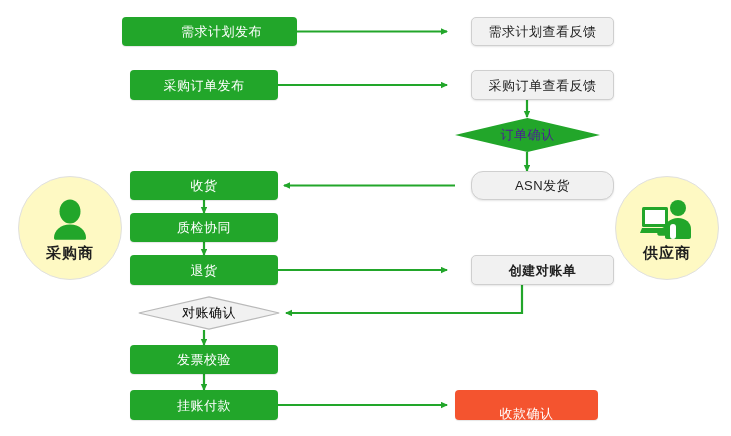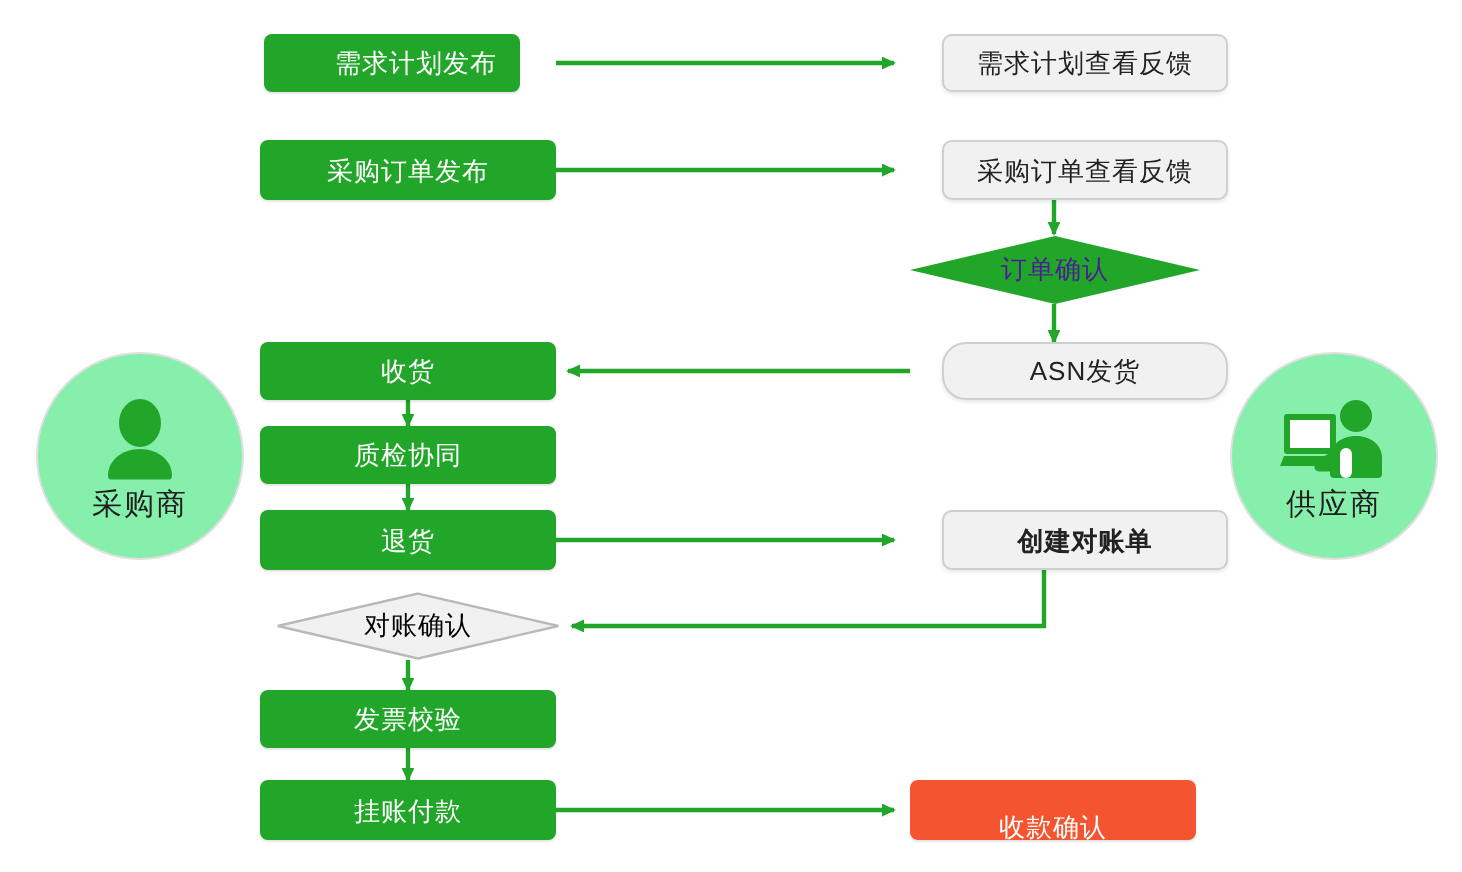--- a/index.html
+++ b/index.html
@@ -89,28 +89,29 @@
   }
   .diamond.green .dlabel { color: #4c1d95; }
   .diamond.grey  .dlabel { color: #000000; text-align: right; }
 
   
   .actor {
     position: absolute;
     width: 104px;
     height: 104px;
     border-radius: 50%;
-    background: #86efac;
+    background: #fef9c3;
     border: 1px solid #e0e0e0;
     box-sizing: border-box;
     display: flex;
     flex-direction: column;
     align-items: center;
     justify-content: center;
     z-index: 4;
+    font-weight: bold;
   }
   .actor .glyph {
     width: 56px;
     height: 46px;
     display: flex;
     align-items: flex-end;
     justify-content: center;
     margin-bottom: 2px;
   }
   .actor .alabel {
@@ -159,21 +160,21 @@
       <path d="M522,285 L522,313 L286,313" marker-end="url(#arrow-l)"></path>
 
       <line x1="204" y1="330" x2="204" y2="345" marker-end="url(#arrow-d)"></line>
 
       <line x1="204" y1="374" x2="204" y2="390" marker-end="url(#arrow-d)"></line>
 
       <line x1="278" y1="405" x2="447" y2="405" marker-end="url(#arrow-r)"></line>
     </g>
   </svg>
 
-  <div class="node green" style="left:132px; top:17px; width:128px; height:29px;padding-left:24px;">
+  <div class="node green" style="left:122px; top:17px; width:175px; height:29px;padding-left:24px;">
     <span>需求计划发布</span>
   </div>
 
   <div class="node green" style="left:130px; top:171px; width:148px; height:29px;">
     <span>收货</span>
   </div>
 
   <div class="node green" style="left:130px; top:70px; width:148px; height:30px;">
     <span>采购订单发布</span>
   </div>

